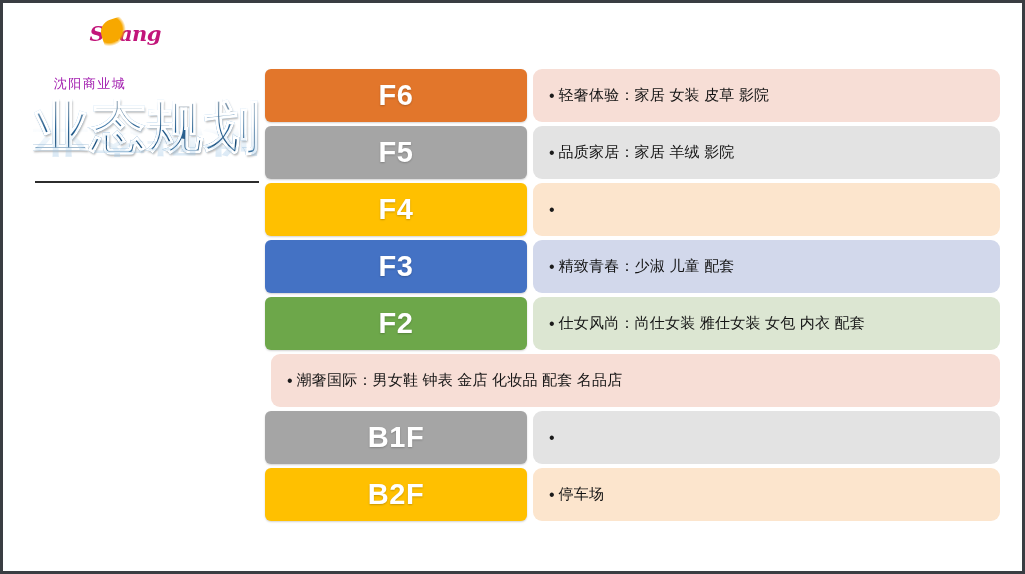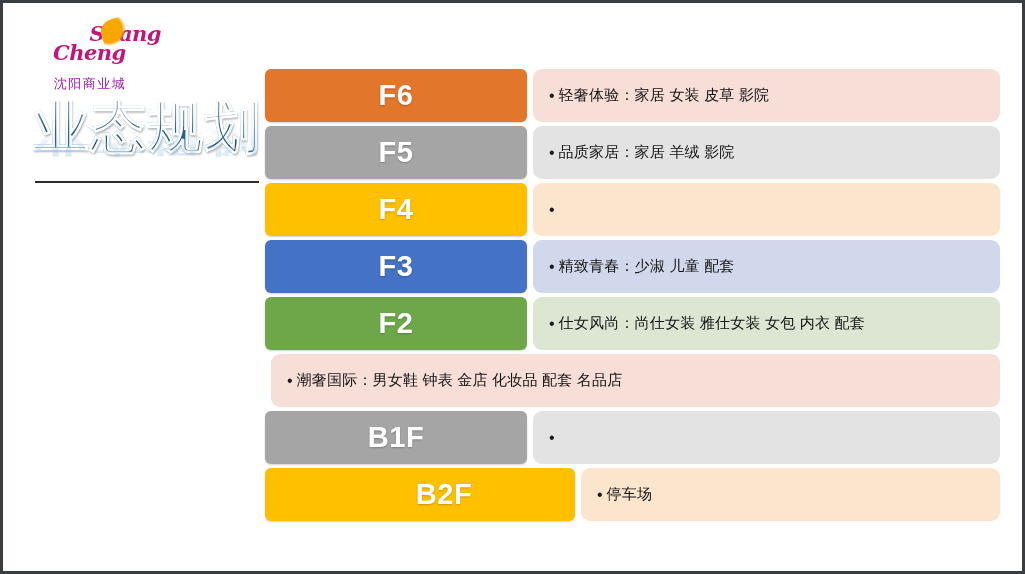--- a/index.html
+++ b/index.html
@@ -171,21 +171,20 @@
 </style>
 </head>
 <body>
 
 <div class="slide">
 
   <div class="logo-block">
     <div class="logo-script">
       <div class="logo-word-a">Shang</div>
       <div class="logo-swoosh"></div>
-      <div class="logo-word-b">Cheng</div>
     </div>
     <div class="logo-cn">沈阳商业城</div>
   </div>
 
   <div class="title-wrap">
     <div class="title-main">业态规划</div>
     <div class="title-reflection">业态规划</div>
     <div class="title-rule"></div>
   </div>
 
@@ -230,21 +229,21 @@
           <span class="desc-text">潮奢国际：男女鞋 钟表 金店 化妆品 配套 名品店</span>
         </div>
       </div>
       <div class="floor-row">
         <div class="floor-label" style="background: rgb(165, 165, 165);">B1F</div>
         <div class="floor-desc" style="background: rgb(227, 227, 227);">
           <span class="desc-bullet">•</span>
         </div>
       </div>
       <div class="floor-row">
-        <div class="floor-label" style="background: rgb(255, 192, 0); padding-left: 48px;">B2F</div>
+        <div class="floor-label" style="background: rgb(255, 192, 0);">B2F</div>
         <div class="floor-desc" style="background: rgb(252, 229, 205);">
           <span class="desc-bullet">•</span>
           <span class="desc-text">停车场</span>
         </div>
       </div>
     </div>
 
 </div>
 
 </body></html>

